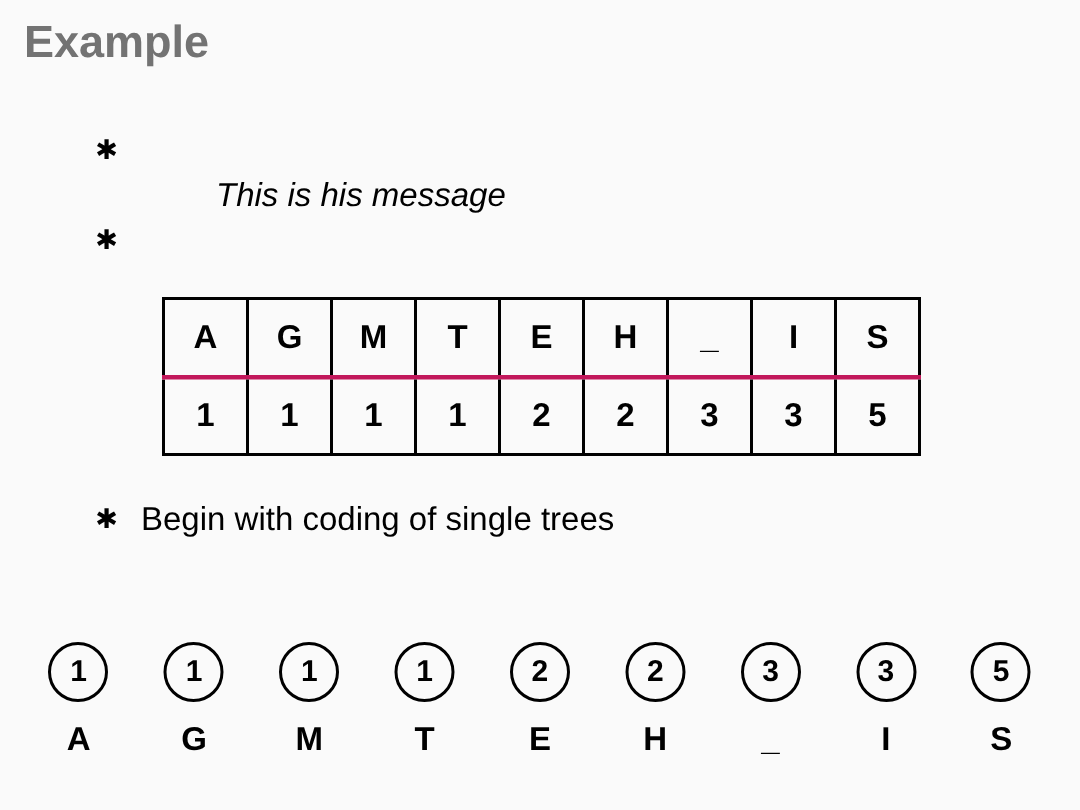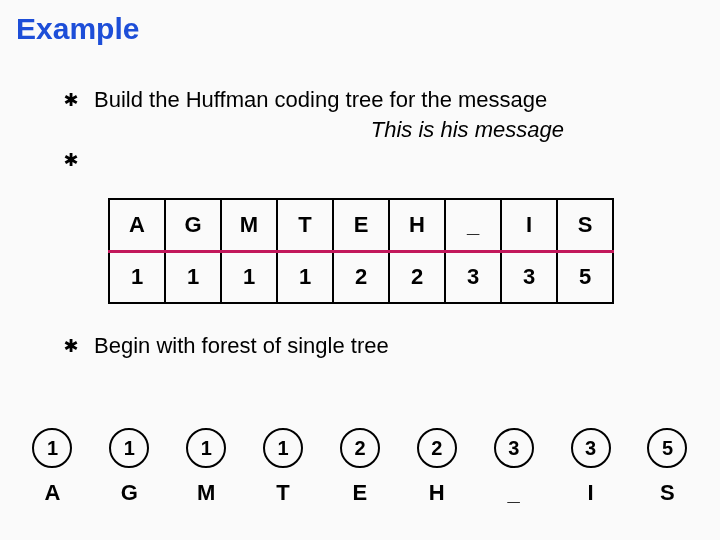--- a/index.html
+++ b/index.html
@@ -8,21 +8,21 @@
     height: 540px;
     background: #fafafa;
     font-family: Arial, Helvetica, sans-serif;
     color: #000;
     padding: 12px 12px 0 12px;
     position: relative;
   }
   .title {
     font-size: 30px;
     font-weight: bold;
-    color: #1d4ed8;
+    color: #737373;
     margin-bottom: 40px;
     margin-left: 4px;
   }
   .bullets {
     margin-left: 50px;
     font-size: 22px;
   }
   .bullet-row {
     display: flex;
     align-items: flex-start;
@@ -38,21 +38,21 @@
   }
   .bullet-text {
     margin-left: 14px;
     line-height: 28px;
   }
   .sub-line {
     margin-left: 82px;
     font-style: italic;
     font-size: 22px;
     line-height: 28px;
-    text-align: right;
+    text-align: left;
     width: 420px;
     margin-bottom: 2px;
   }
   .freq-table {
     border-collapse: collapse;
     margin-left: 96px;
     margin-top: 24px;
     margin-bottom: 28px;
   }
   .freq-table td {
@@ -100,21 +100,20 @@
   }
 </style>
 </head>
 <body>
 
 <div class="title">Example</div>
 
 <div class="bullets">
   <div class="bullet-row">
     <span class="bullet-icon">✱</span>
-    <span class="bullet-text">Build the Huffman coding tree for the message</span>
   </div>
   <div class="sub-line">This is his message</div>
   <div class="bullet-row">
     <span class="bullet-icon">✱</span>
   </div>
 </div>
 
 <table class="freq-table">
   <tbody>
       <tr class="header-underline">
@@ -138,21 +137,21 @@
     <td>3</td>
     <td>3</td>
     <td>5</td>
   </tr>
 </tbody>
   </table>
 
 <div class="bullets">
   <div class="bullet-row">
     <span class="bullet-icon">✱</span>
-    <span class="bullet-text">Begin with forest of single tree</span>
+    <span class="bullet-text">Begin with coding of single trees</span>
   </div>
 </div>
 
 <div class="forest">
   <div class="tree">
     <div class="node">1</div>
     <div class="leaf">A</div>
   </div>
   <div class="tree">
     <div class="node">1</div>

